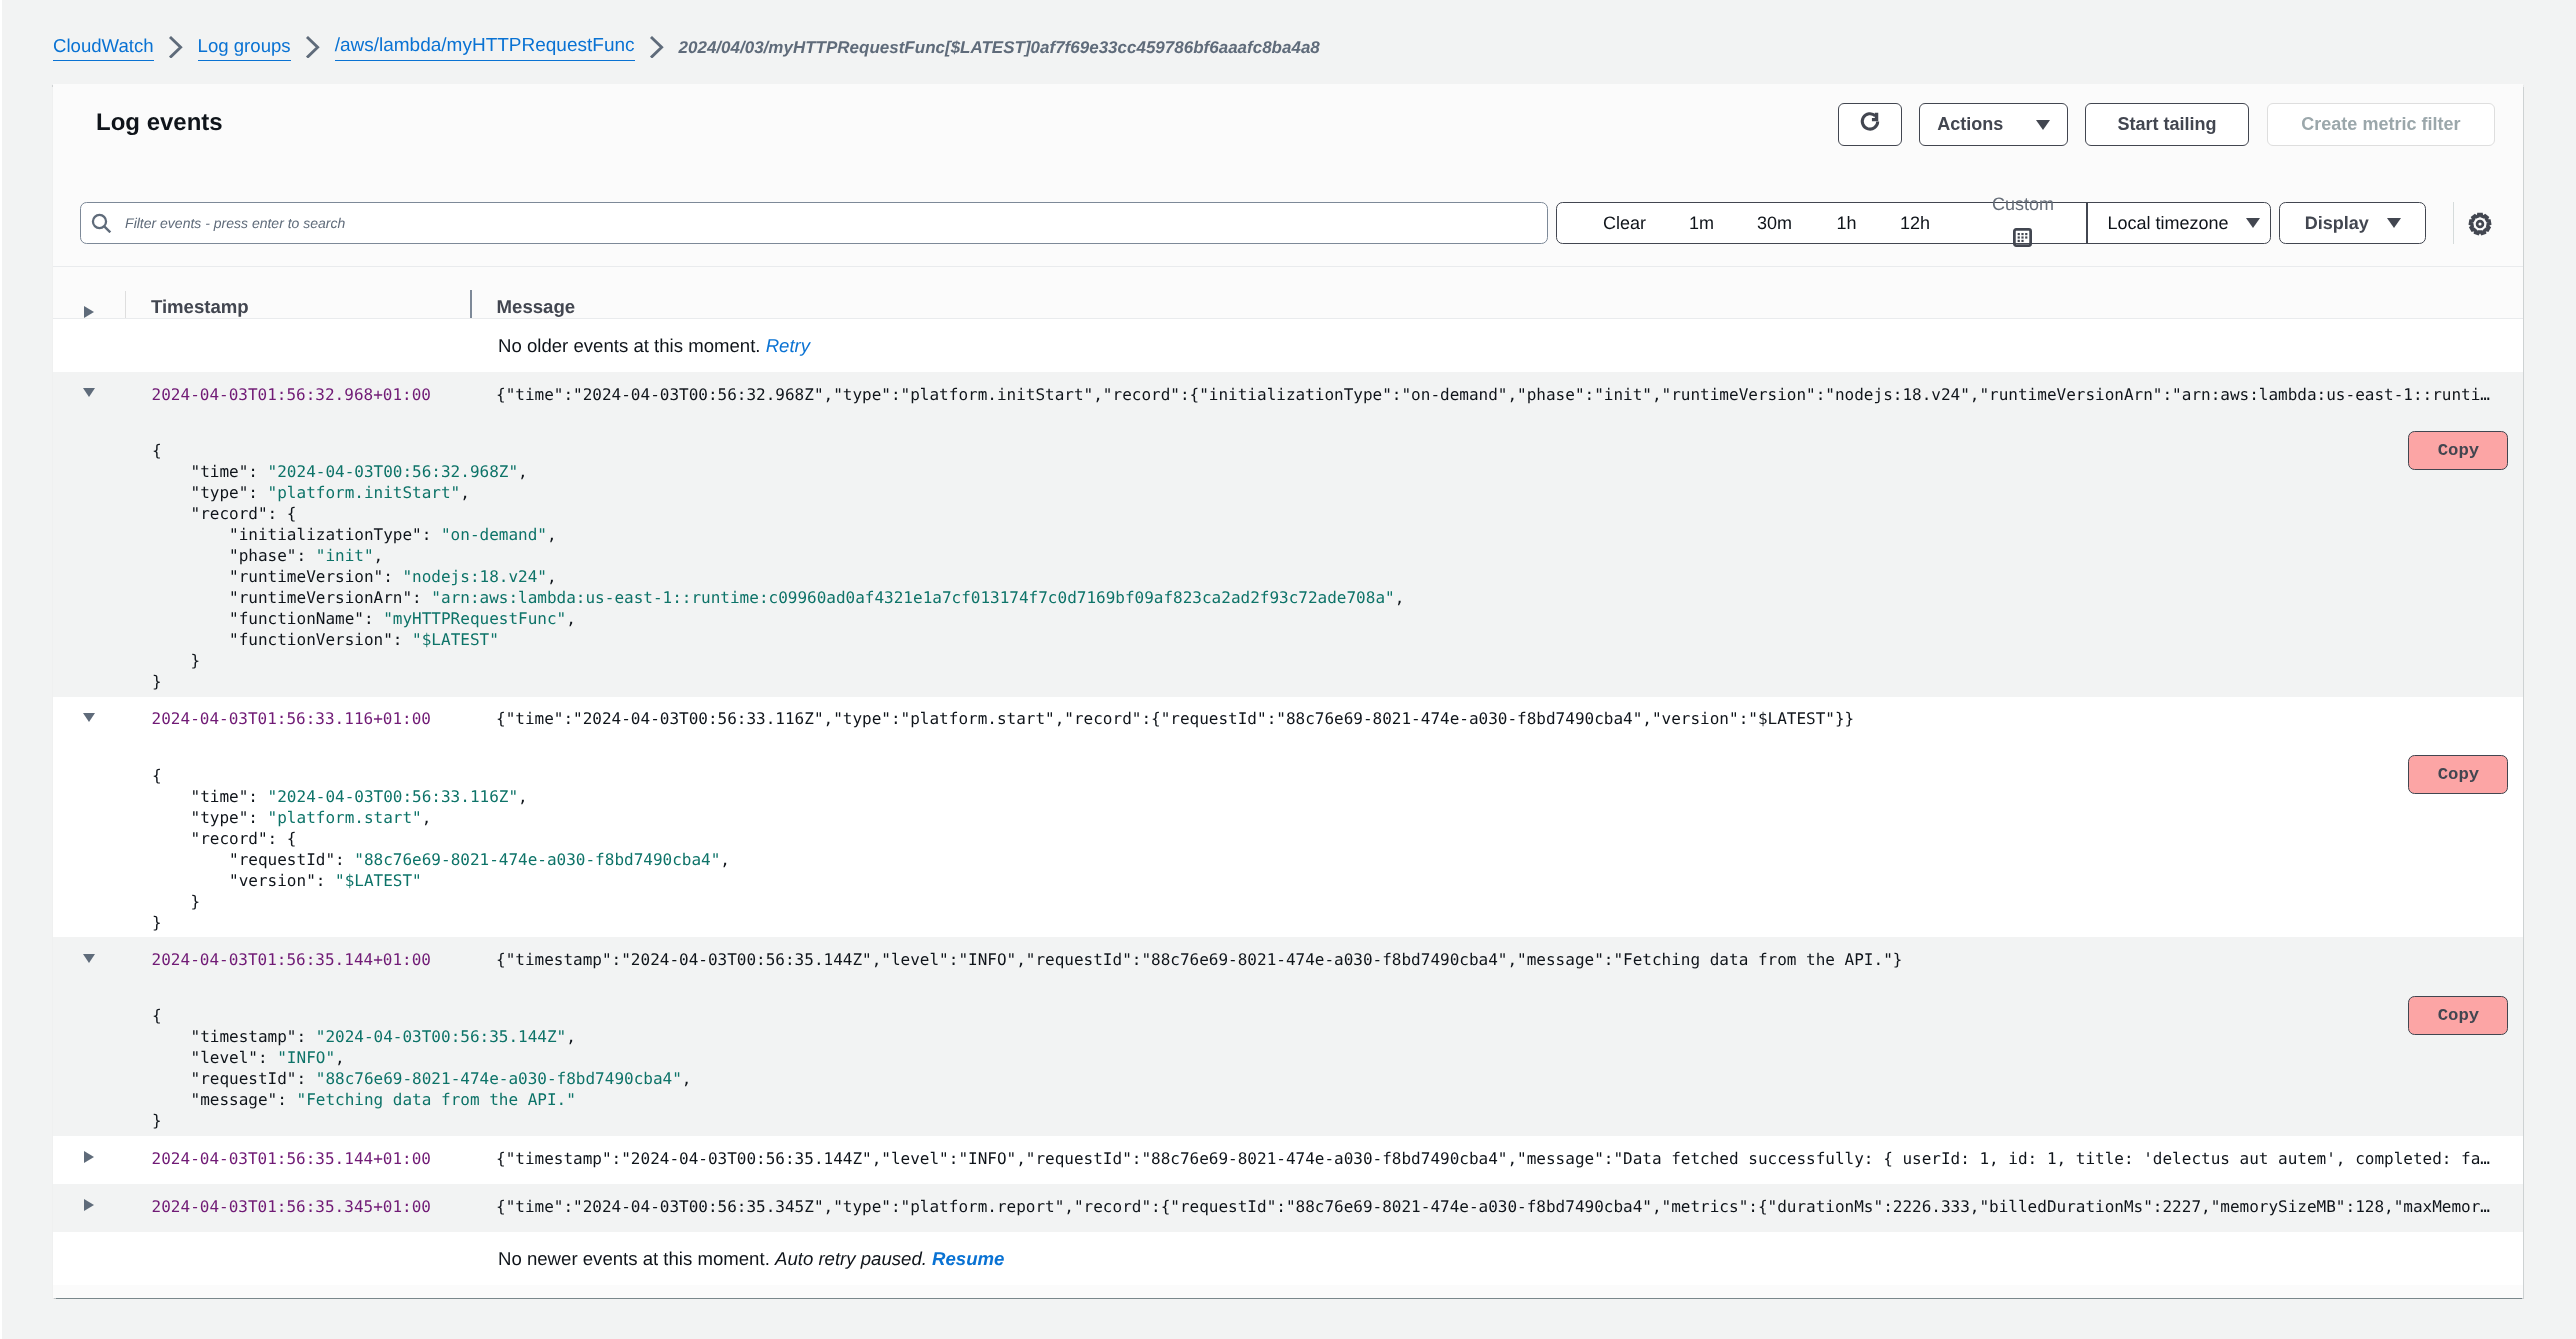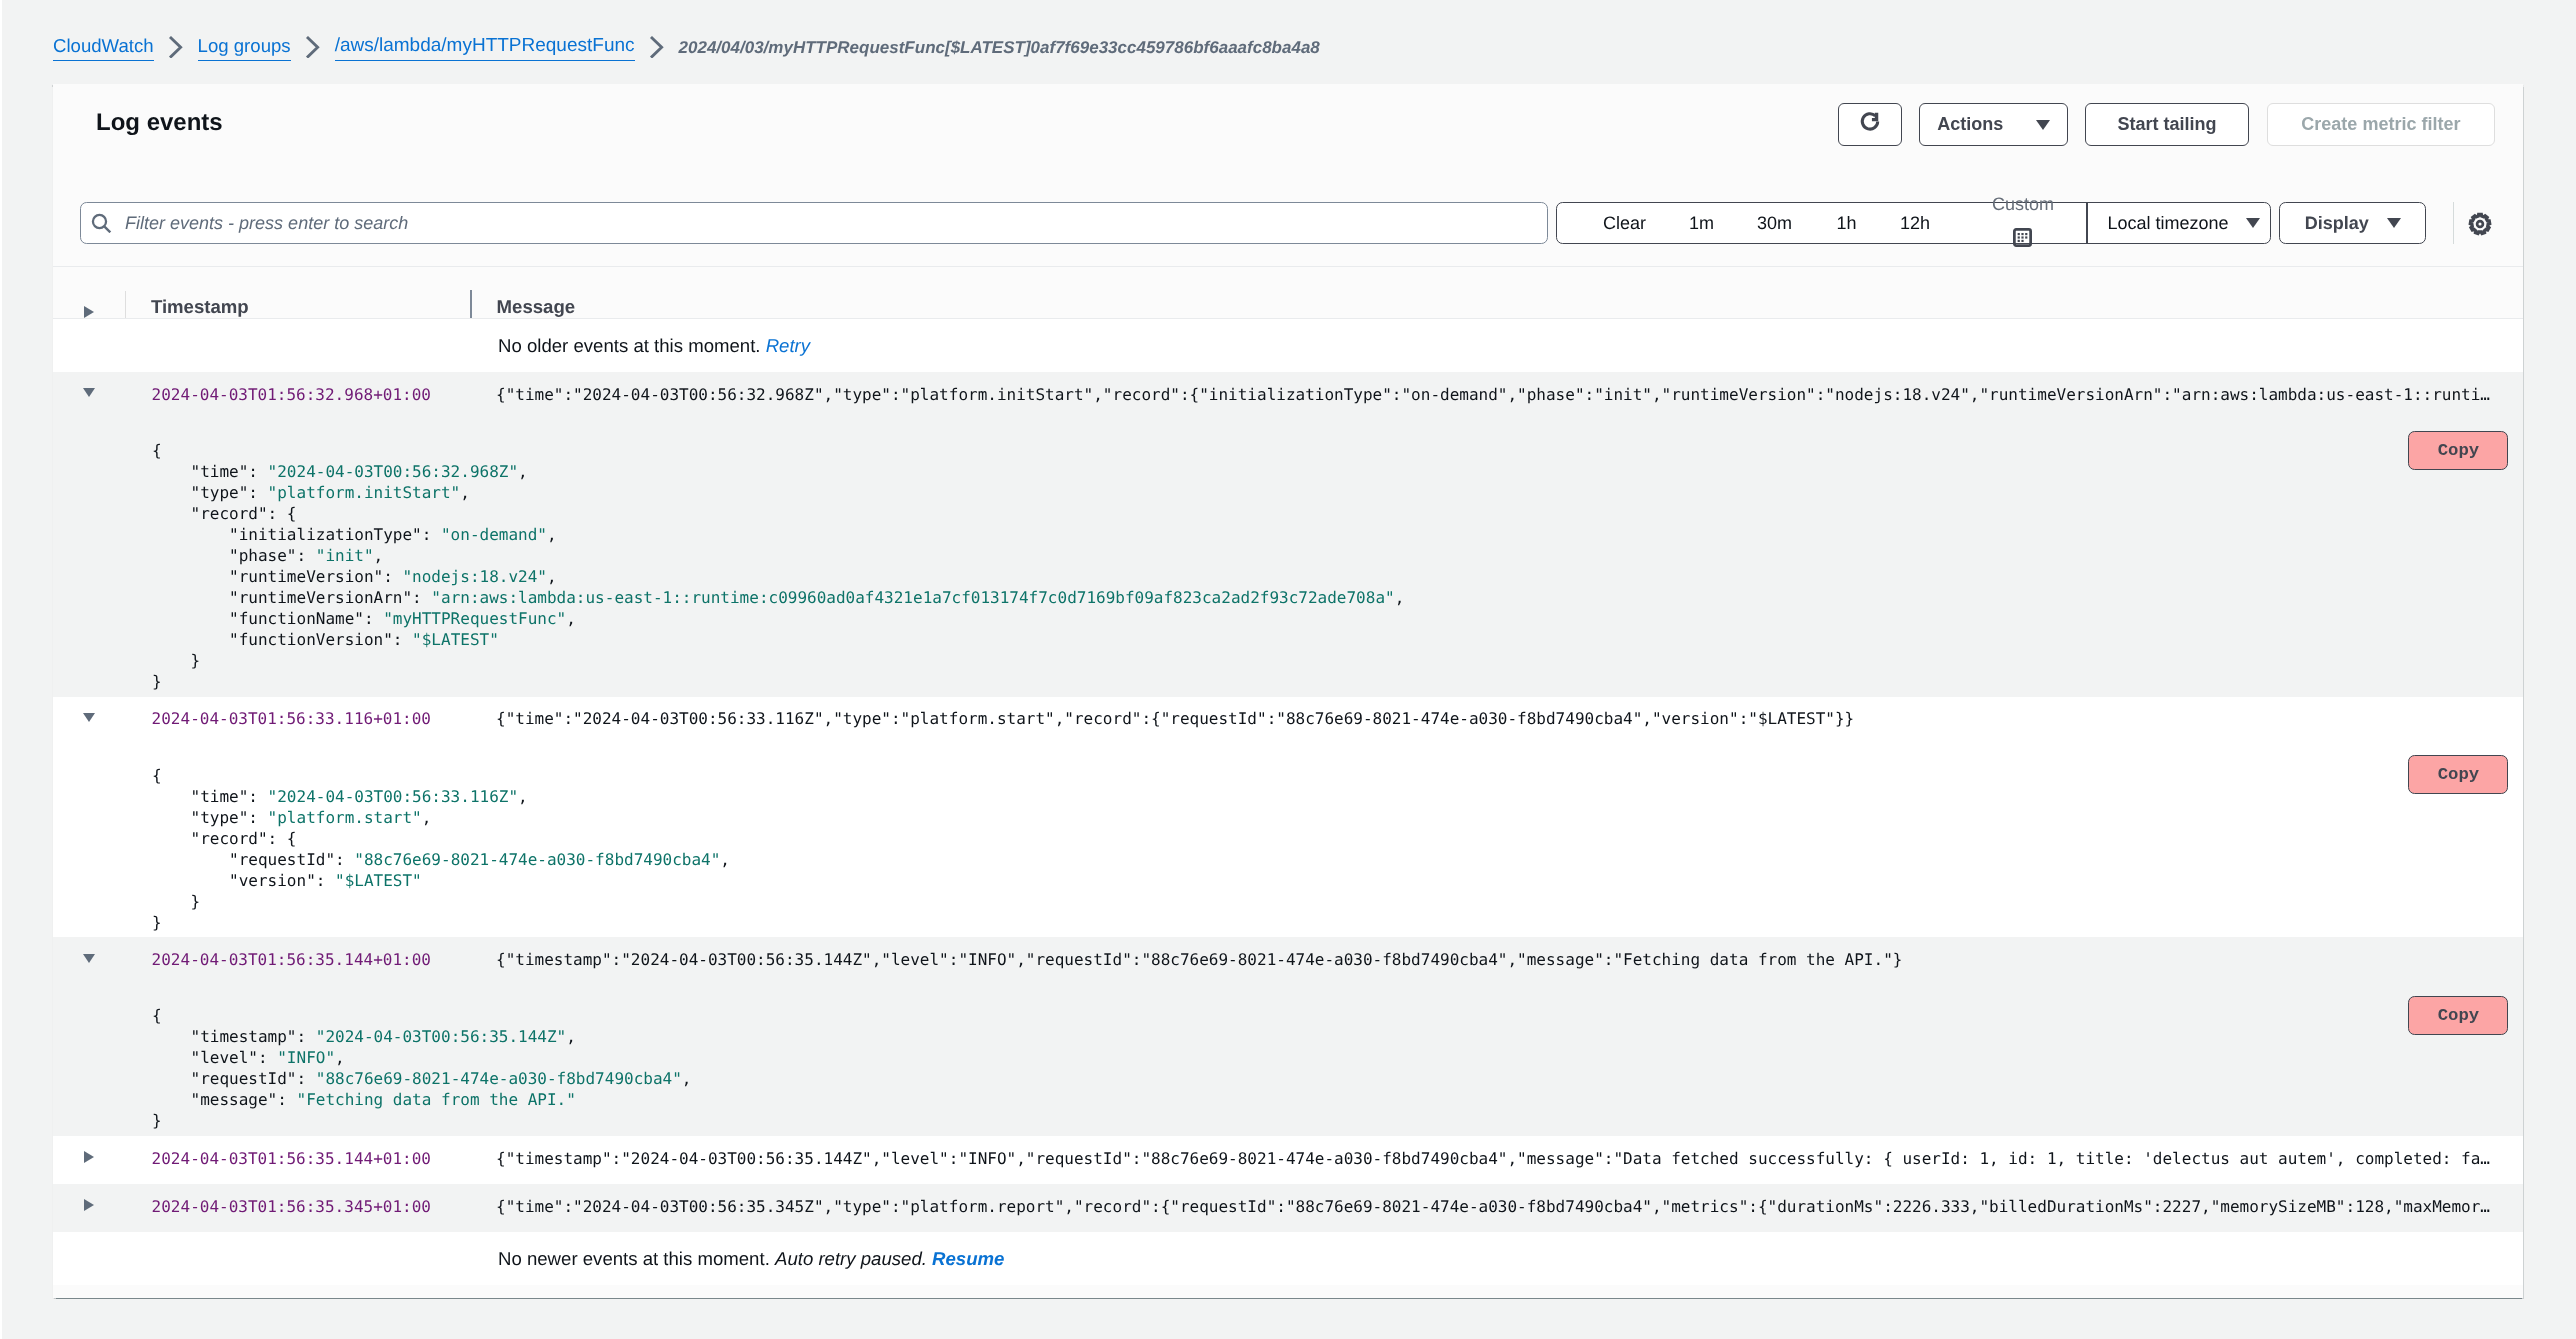--- a/index.html
+++ b/index.html
@@ -42,21 +42,21 @@
   #btn-refresh { width:64px; margin-left:0; }
   #btn-actions { width:149px; margin-left:17.3px; }
   #btn-tailing { width:164px; margin-left:16.6px; }
   #btn-metric  { width:228px; margin-left:18px; border-color:#dedede; color:#9ba7ab; }
   .caret { width:0;height:0;border-left:7.3px solid transparent;border-right:7.3px solid transparent;border-top:10.6px solid #424650; display:inline-block; }
 
   
   .filterrow { position:absolute; left:26.6px; top:118px; height:42px; display:flex; align-items:center; }
   .searchbox { width:1468px; height:42px; border:1.3px solid #7d8998; border-radius:6.6px; background:#fff; display:flex; align-items:center; padding-left:10.6px; }
   .searchbox .sic { margin-right:13.3px; display:flex; align-items:center; }
-  .searchph { font-size:18px; color:#5f6b7a; font-style:italic; font-family:"Liberation Sans",sans-serif; }
+  .searchph { font-size:14px; color:#5f6b7a; font-style:italic; font-family:"Liberation Sans",sans-serif; }
   .rangegrp { margin-left:8px; height:42px; border:1.3px solid #424650; border-radius:6.6px; display:flex; align-items:stretch; background:#fff; }
   .rangebtn { display:flex; align-items:center; justify-content:center; font-size:18px; font-weight:400; color:#0f141a; cursor:pointer; white-space:nowrap; }
   .rangebtn.custom { color:#656d78; font-weight:400; gap:10.6px; padding-left:8px;flex-direction:column; }
   .rangedivider { width:1.3px; background:#424650; }
   .tzbtn { display:flex; align-items:center; justify-content:center; gap:18px; font-size:18px; font-weight:400; color:#0f141a; cursor:pointer; white-space:nowrap; }
   .displaybtn { margin-left:8.6px; width:147px; height:42px; border:1.3px solid #424650; border-radius:6.6px; display:flex; align-items:center; justify-content:center; gap:18px; font-size:18px; font-weight:700; color:#424650; cursor:pointer; background:#fff; white-space:nowrap; }
   .vdiv { width:1.3px; height:42px; background:#d5dbdb; margin-left:26.6px; }
   .gearbtn { margin-left:10px; width:32px; height:32px; display:flex; align-items:center; justify-content:center; cursor:pointer; padding-top:4px; }
 
   

